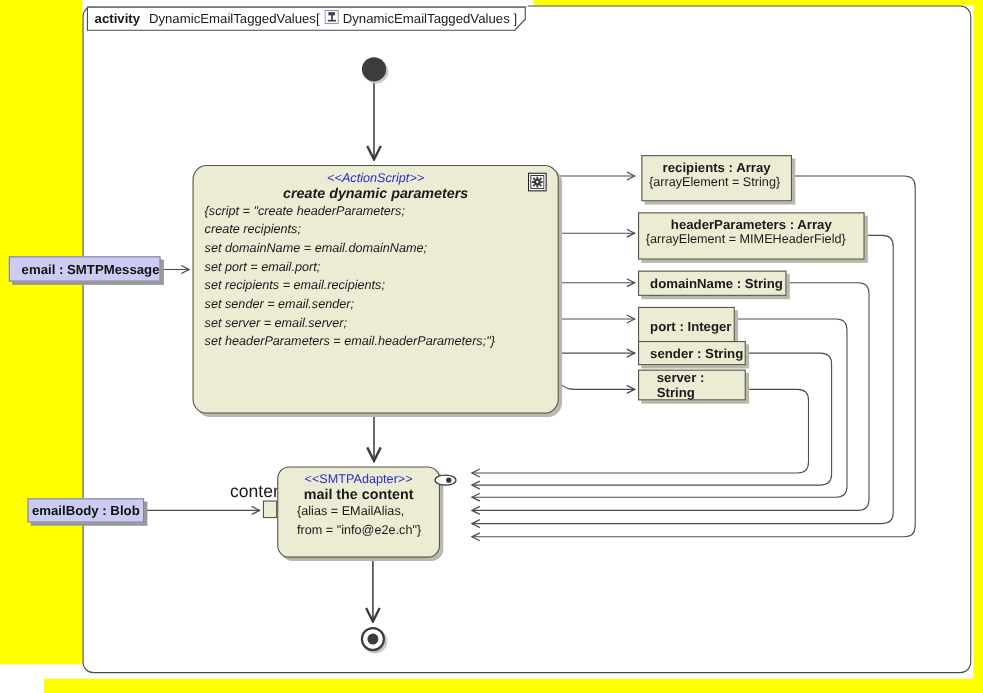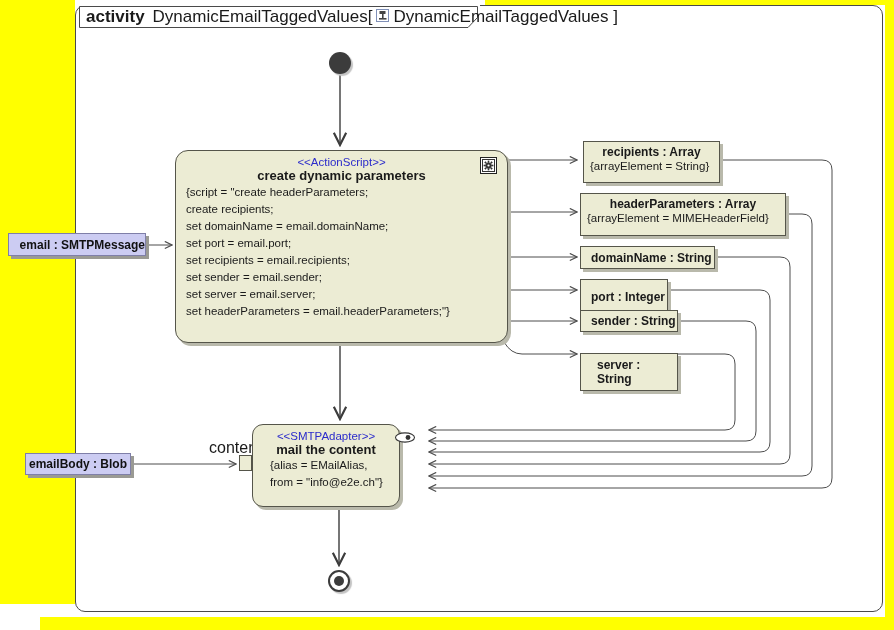--- a/index.html
+++ b/index.html
@@ -12,44 +12,44 @@
   #y-right  { left:885px; top:0; width:9px;   height:630px; }
   #y-bottom { left:40px; top:617px; width:854px; height:13px; }
 
   #frame { position:absolute; left:75px; top:5px; width:808px; height:607px;
            background:#ffffff; border:1px solid #4a4a4a; border-radius:10px; }
   #tab-white { position:absolute; left:76px; top:0; width:404px; height:6px; background:#ffffff; }
 
   svg.overlay { position:absolute; left:0; top:0; width:894px; height:630px; pointer-events:none; }
 
   #frame-tab-content { position:absolute; left:86px; top:8px; height:18px;
-    display:flex; align-items:center; gap:4px; font-size:17px; color:#1a1a1a; white-space:nowrap; }
+    display:flex; align-items:center; gap:4px; font-size:12px; color:#1a1a1a; white-space:nowrap; }
   #frame-tab-content .kw { font-weight:bold; margin-right:4px; }
 
   .node { position:absolute; background:#ececd4; border:1px solid #55554a;
           box-shadow:3px 3px 0 #b9b9ab; color:#1a1a1a; }
   .action { border-radius:13px; border-width:1.5px; }
   .stereo { color:#2b2bcb; text-align:center; font-size:11.5px; padding-top:5px; }
   .node-title { font-weight:bold; font-size:13px; text-align:center; }
   .script { font-size:11.5px; line-height:17px; padding:1px 8px 0 10px; white-space:nowrap; }
   .tagline { font-size:11.5px; line-height:17px; padding-left:17px; white-space:nowrap; }
 
-  #action-create { left:175px; top:150px; width:333px; height:193px; }
+  #action-create { left:175px; top:150px; width:333px; height:226px;font-style:italic; }
   #action-mail   { left:252px; top:424px; width:148px; height:83px;  border-radius:11px; }
 
   .obj { font-size:12px; }
   .obj .t { font-weight:bold; text-align:center; padding-top:3px; }
   .obj .tag { font-size:11.5px; padding:1px 4px 0 6px; font-weight:normal; white-space:nowrap; }
   .obj.single { display:flex; align-items:center; padding-left:10px; font-weight:bold; }
   #obj-recipients   { left:583px; top:141px; width:137px; height:42px; }
   #obj-headerparams { left:580px; top:193px; width:206px; height:43px; }
   #obj-domainname   { left:580px; top:246px; width:135px; height:23px; }
   #obj-port         { left:580px; top:279px; width:88px;  height:35px; }
   #obj-sender       { left:580px; top:310px; width:98px;  height:22px; }
-  #obj-server       { left:580px; top:353px; width:98px;  height:38px;padding-left:16px; }
+  #obj-server       { left:580px; top:336px; width:98px;  height:28px;padding-left:16px; }
 
   .pin { position:absolute; background:#ccccf2; border:1px solid #7f7fa8;
          box-shadow:3px 3px 0 #9a9a94; font-weight:bold; font-size:12px;
          display:flex; align-items:center; justify-content:center; color:#111; }
   #pin-email     { left:8px;  top:233px; width:138px; height:23px;justify-content:flex-end; }
   #pin-emailbody { left:25px; top:453px; width:106px; height:22px; }
 
   #content-pin { position:absolute; left:239px; top:455px; width:13px; height:16px;
                  background:#ececd4; border:1px solid #55554a; }
   #content-label { position:absolute; left:197px; top:439px; font-size:16px; color:#1a1a1a;margin-left:12px; }

